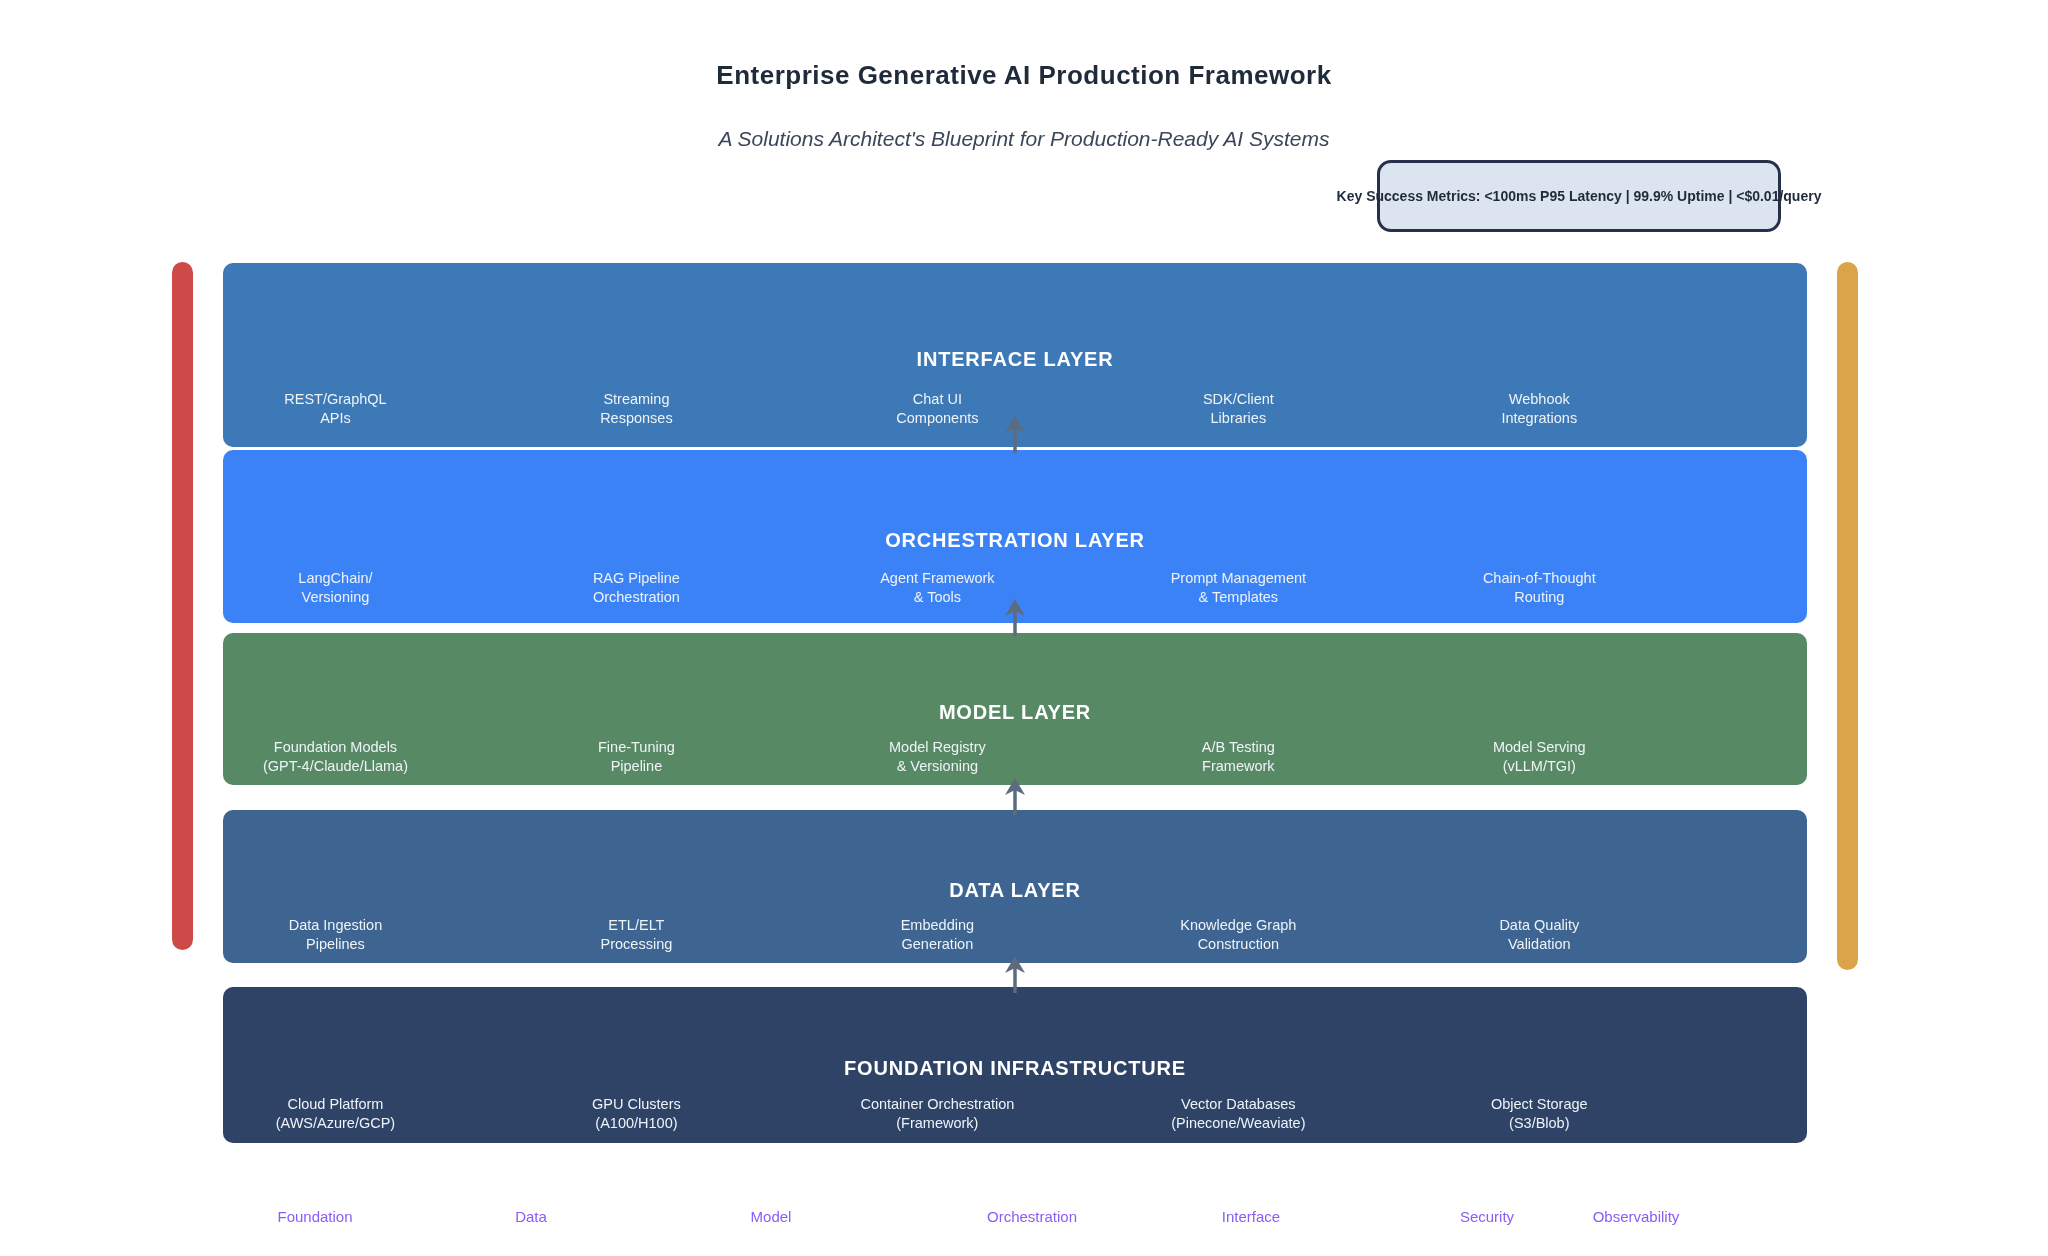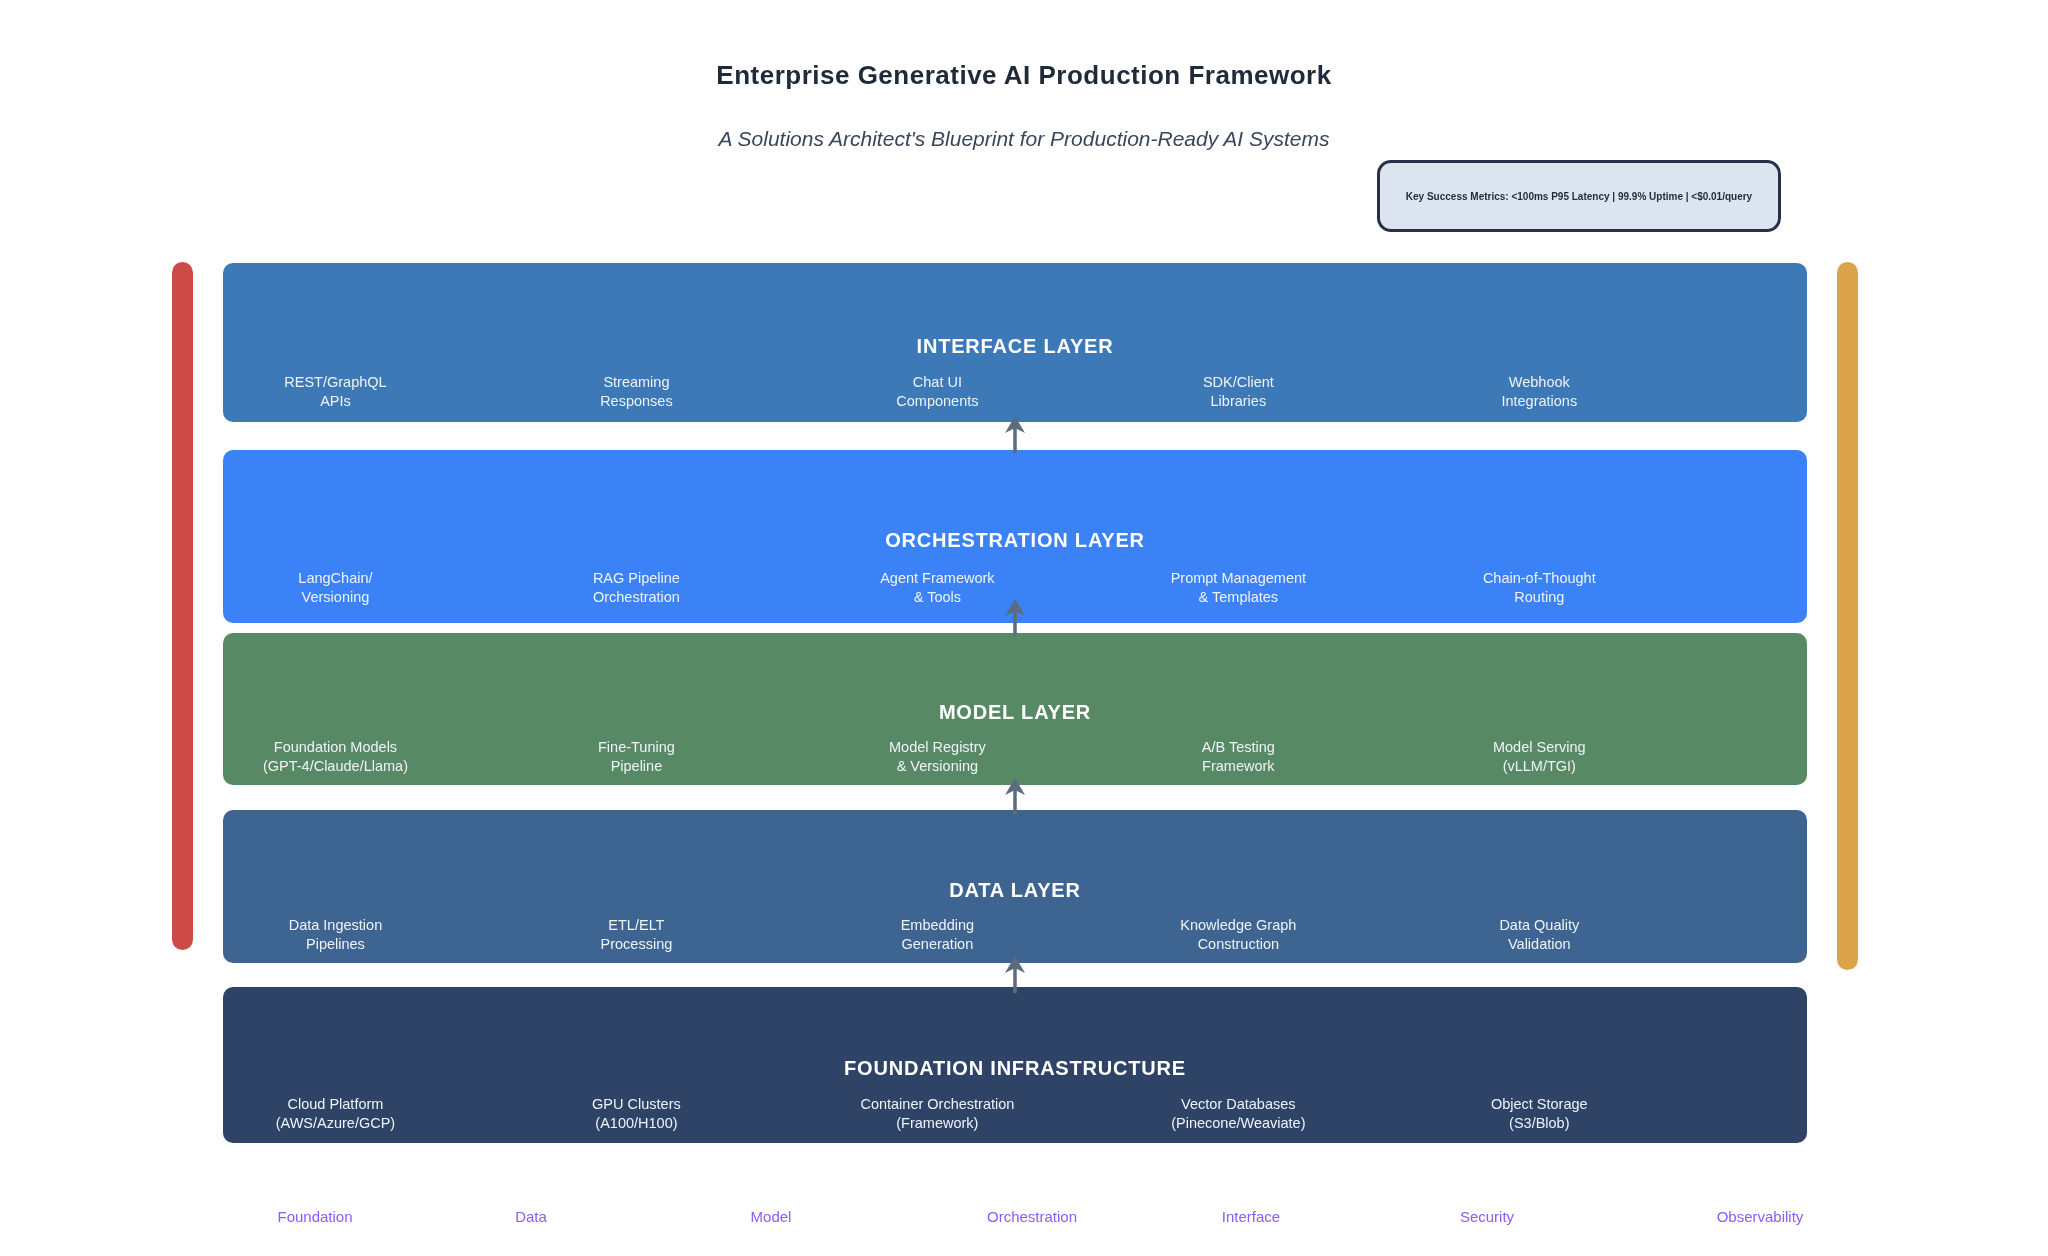--- a/index.html
+++ b/index.html
@@ -7,47 +7,47 @@
   .canvas{position:relative;width:2048px;height:1256px;background:#ffffff;overflow:hidden;}
 
   .page-title{position:absolute;left:0;right:0;top:60px;margin:0;text-align:center;
     font-size:26px;font-weight:bold;color:#1f2a3a;letter-spacing:.5px;}
   .page-subtitle{position:absolute;left:0;right:0;top:127px;margin:0;text-align:center;
     font-size:21px;font-style:italic;color:#3a4659;}
 
   .metrics-badge{position:absolute;left:1377px;top:160px;width:398px;height:66px;
     background:#dce4f0;border:3px solid #27304a;border-radius:14px;}
   .metrics-badge .txt{position:absolute;left:50%;top:50%;transform:translate(-50%,-50%);
-    white-space:nowrap;font-weight:bold;font-size:10px;color:#1f2a3a;}
+    white-space:nowrap;font-weight:bold;font-size:14px;color:#1f2a3a;}
 
   .accent-bar{position:absolute;width:21px;border-radius:11px;}
   .accent-left{left:172px;top:262px;height:688px;background:#ce4a48;}
   .accent-right{left:1837px;top:262px;height:708px;background:#dca44a;}
 
   .layer{position:absolute;left:223px;width:1584px;border-radius:10px;}
-  .layer-interface{top:263px;height:159px;background:#3d79b6;}
+  .layer-interface{top:263px;height:184px;background:#3d79b6;}
   .layer-orchestration{top:450px;height:173px;background:#3b82f6;}
   .layer-model{top:633px;height:152px;background:#578a64;}
   .layer-data{top:810px;height:153px;background:#3e6491;}
   .layer-foundation{top:987px;height:156px;background:#2e4366;}
 
   .layer-title{position:absolute;left:0;right:0;top:52%;transform:translateY(-50%);
     margin:0;text-align:center;color:#ffffff;font-size:20px;font-weight:bold;letter-spacing:.8px;}
   .item{position:absolute;top:69%;transform:translateX(-50%);width:330px;text-align:center;
     color:#eef3f8;font-size:14.5px;line-height:1.32;}
   .item span{display:block;}
   .col1{left:7.1%;} .col2{left:26.1%;} .col3{left:45.1%;} .col4{left:64.1%;} .col5{left:83.1%;}
 
   .up-arrow{position:absolute;left:1000px;width:30px;height:40px;}
   .arrow-a{top:415px;} .arrow-b{top:598px;} .arrow-c{top:777px;} .arrow-d{top:955px;}
 
   .footer-label{position:absolute;top:1208px;transform:translateX(-50%);
     font-size:15px;color:#8b5cf6;white-space:nowrap;}
   .fl1{left:315px;} .fl2{left:531px;} .fl3{left:771px;} .fl4{left:1032px;}
-  .fl5{left:1251px;} .fl6{left:1487px;} .fl7{left:1760px;}
+  .fl5{left:1251px;} .fl6{left:1487px;} .fl7{left:1636px;}
 </style>
 </head>
 <body>
 
 <div class="canvas">
 
   <h1 class="page-title">Enterprise Generative AI Production Framework</h1>
   <p class="page-subtitle">A Solutions Architect's Blueprint for Production-Ready AI Systems</p>
 
   <div class="metrics-badge">

